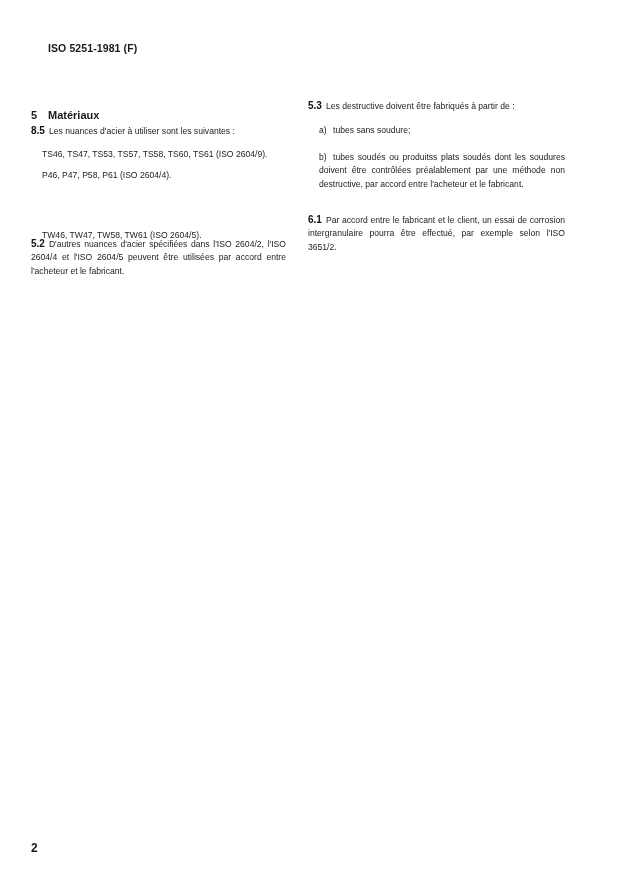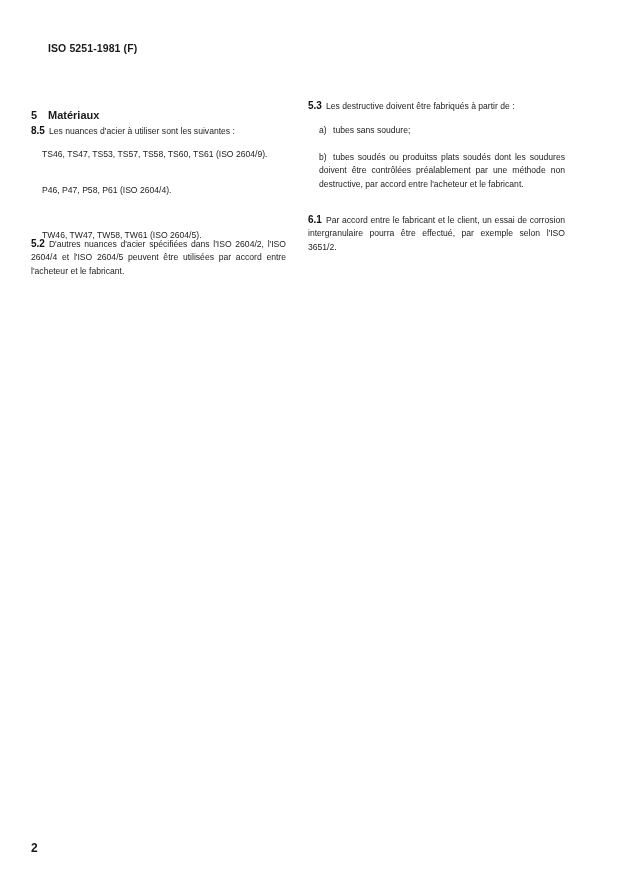--- a/index.html
+++ b/index.html
@@ -26,21 +26,21 @@
 <div class="abs hdr">ISO 5251-1981 (F)</div>
 
 <div class="abs sec-title">
   <span class="num">5</span><span>Matériaux</span>
 </div>
 
 <div class="abs para col-left" style="top:124px;">
   <b>8.5</b><span>Les nuances d'acier à utiliser sont les suivantes :</span>
 </div>
 <div class="abs para col-left indent" style="top:148px;">TS46, TS47, TS53, TS57, TS58, TS60, TS61 (ISO 2604/9).</div>
-<div class="abs para col-left indent" style="top:169px;margin-top:15px;">P46, P47, P58, P61 (ISO 2604/4).</div>
+<div class="abs para col-left indent" style="top:169px;">P46, P47, P58, P61 (ISO 2604/4).</div>
 <div class="abs para col-left indent" style="top:191px;margin-top:38px;">TW46, TW47, TW58, TW61 (ISO 2604/5).</div>
 <div class="abs para col-left justify" style="top:217px;margin-top:20px;">
   <b>5.2</b><span>D'autres nuances d'acier spécifiées dans l'ISO 2604/2, l'ISO 2604/4 et l'ISO 2604/5 peuvent être utilisées par accord entre l'acheteur et le fabricant.</span>
 </div>
 
 <div class="abs para col-right" style="top:99px;">
   <b>5.3</b><span>Les destructive doivent être fabriqués à partir de :</span>
 </div>
 <div class="abs para col-right indent" style="top:124px;">
   <span class="item-label">a)</span><span>tubes sans soudure;</span>

